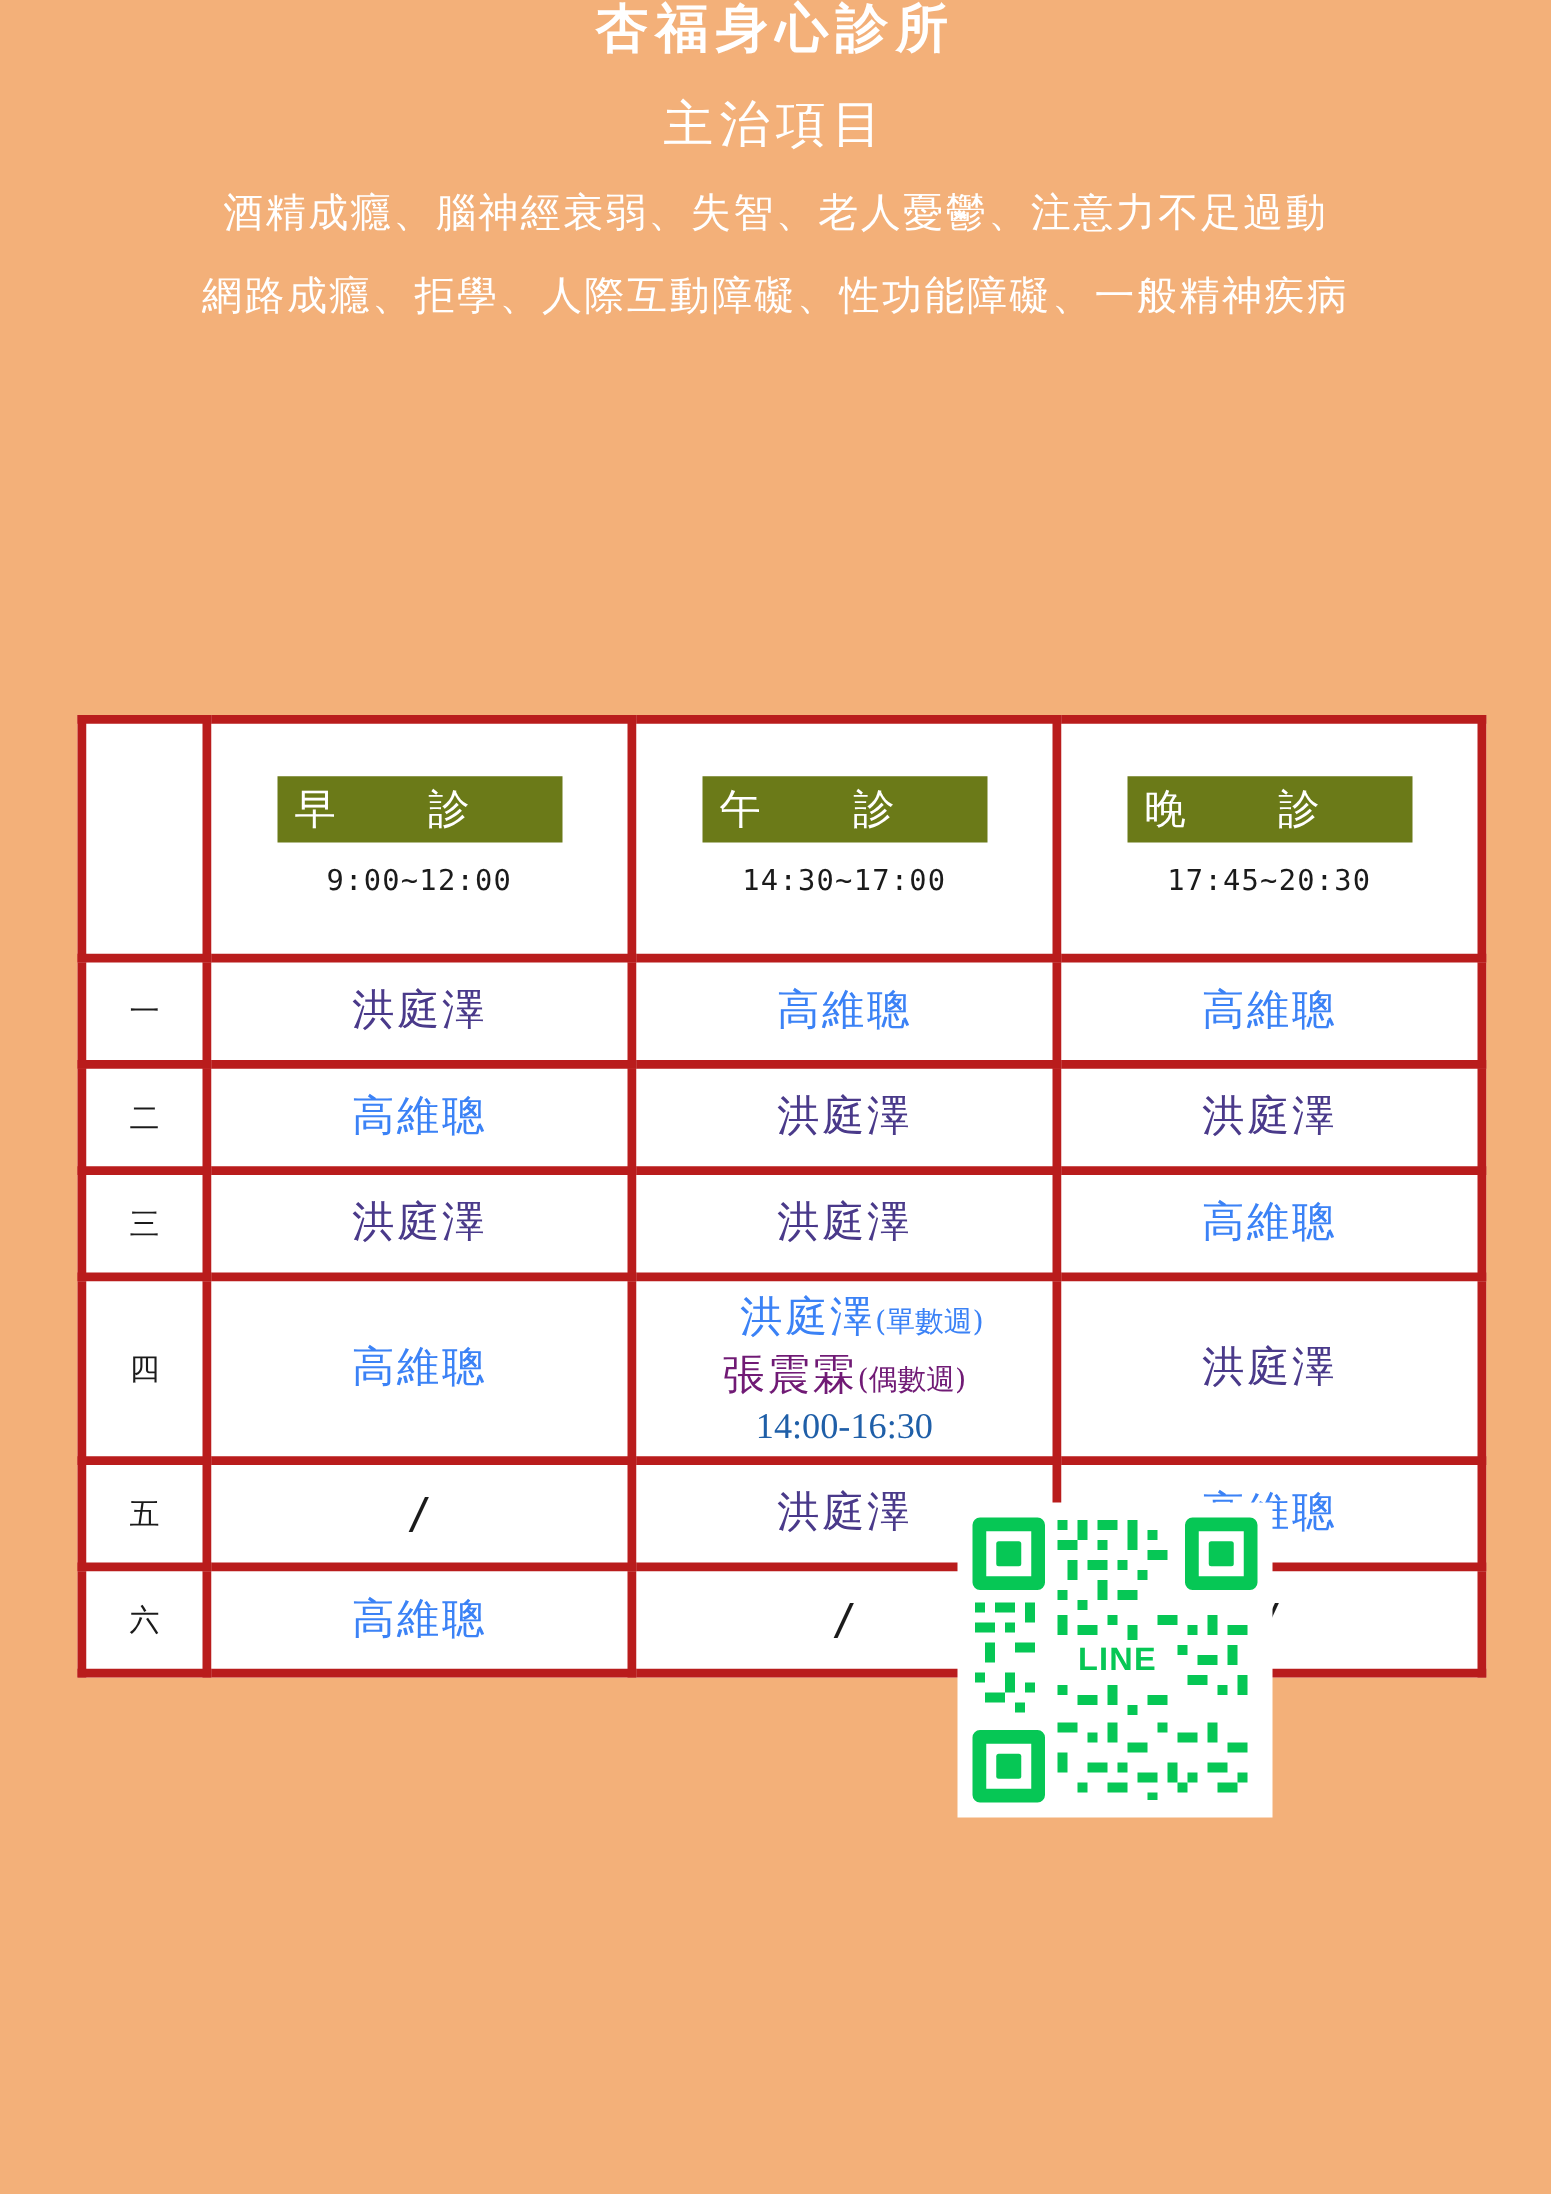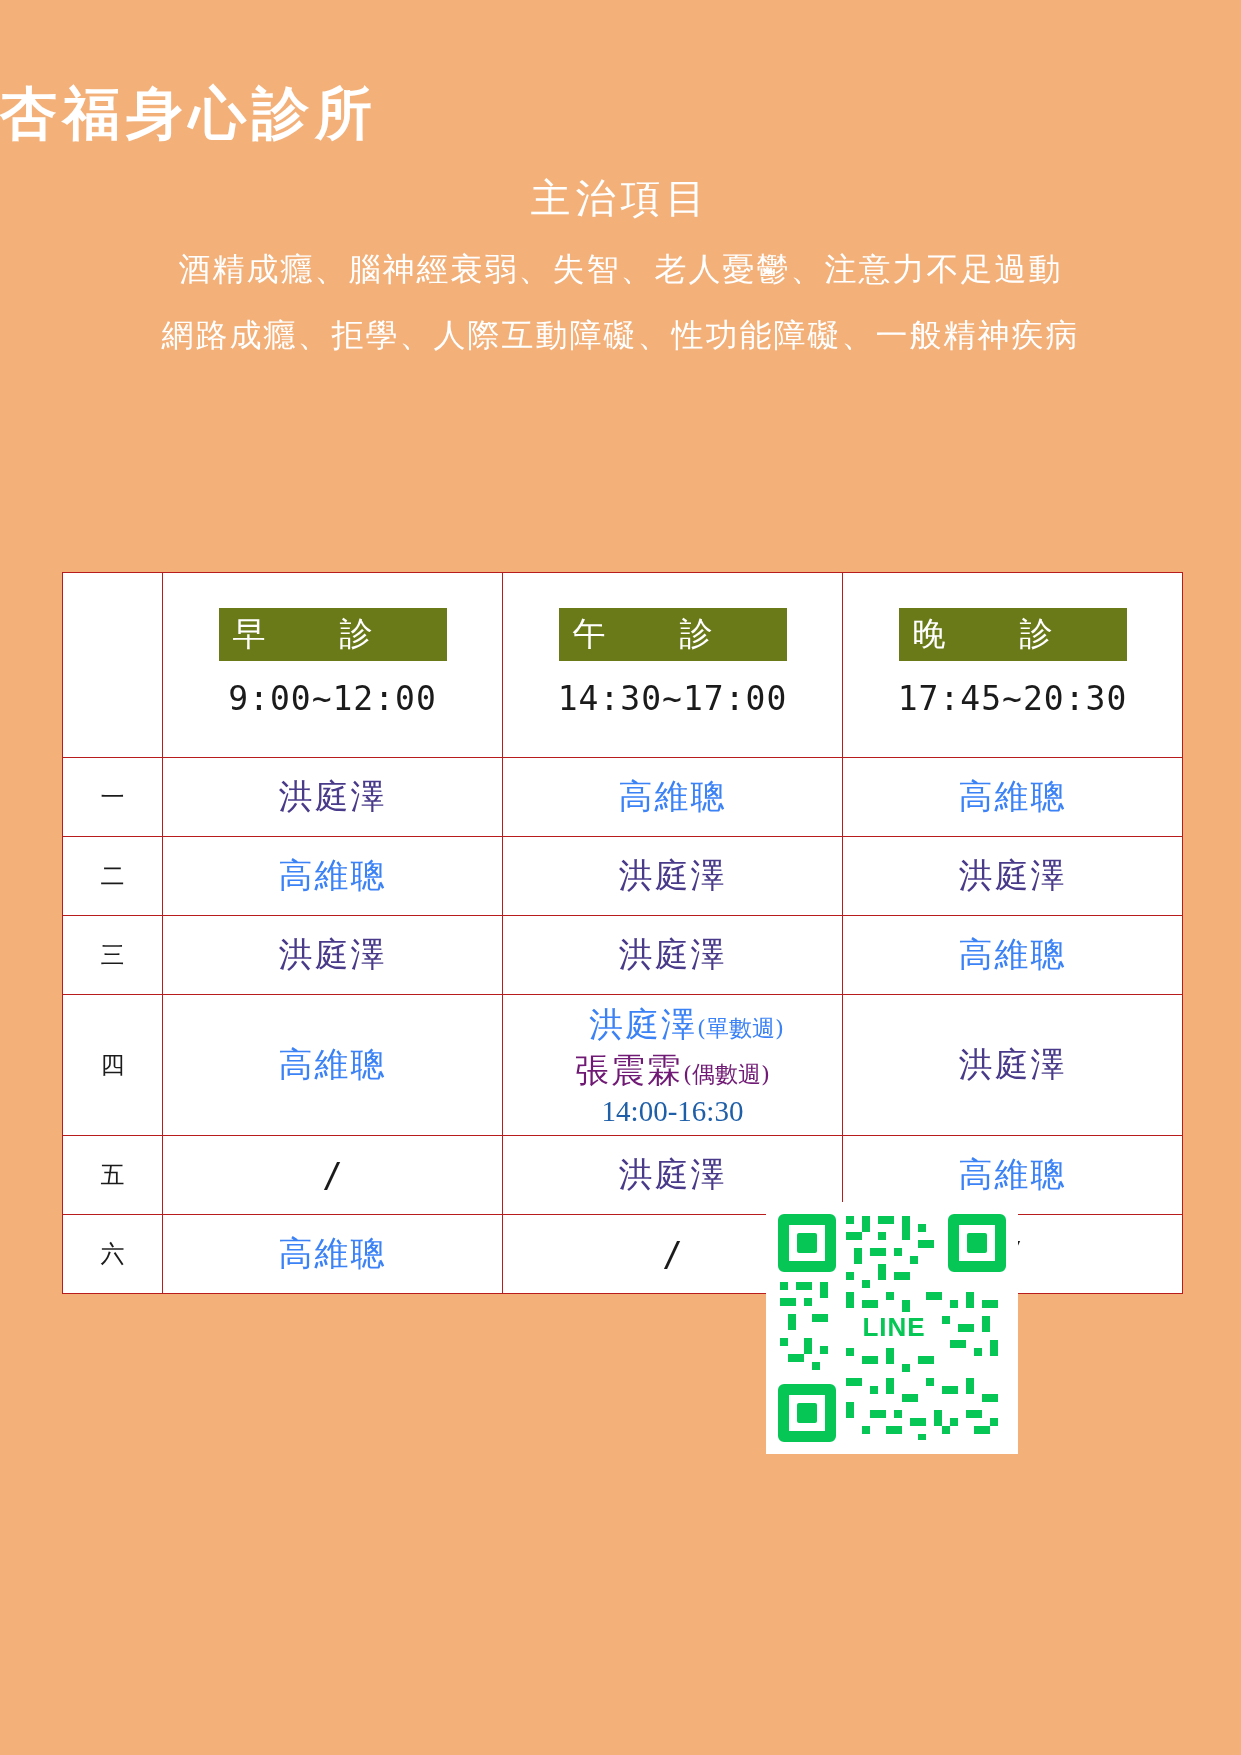--- a/index.html
+++ b/index.html
@@ -16,25 +16,25 @@
   }
   .page {
     width: 1241px;
     height: 1755px;
     position: relative;
     box-sizing: border-box;
   }
 
   
   .clinic-title {
-    color: #ffffff;
-    font-size: 57px;
+    text-align: center;
+    color: #ffffff;
+    font-size: 42px;
     letter-spacing: 6px;
     font-weight: bold;
-    padding-top: 82px;
     line-height: 1.1;
     font-family: "DejaVu Serif", serif;
   }
   .section-heading {
     text-align: center;
     color: #ffffff;
     font-size: 40px;
     letter-spacing: 5px;
     margin-top: 26px;
     font-family: Liberation Mono, monospace;
@@ -59,21 +59,21 @@
     top: 572px;
     width: 1120px;
   }
   table.schedule {
     border-collapse: collapse;
     width: 1120px;
     background: #ffffff;
     table-layout: fixed;
   }
   table.schedule td {
-    border: 1px solid #b91c1c;
+    border: 7px solid #b91c1c;
     text-align: center;
     vertical-align: middle;
     padding: 0;
   }
   .col-day { width: 100px; }
   .col-slot { width: 340px; }
 
   .header-cell {
     height: 160px;
     padding: 10px 0 14px 0 !important;
@@ -87,21 +87,21 @@
     padding: 4px 14px;
     min-width: 200px;
     font-family: "DejaVu Serif", serif;
     text-align: justify;
   }
   .slot-badge .sp {
     display: inline-block;
     width: 72px;
   }
   .slot-time {
-    font-size: 33px;
+    font-size: 23px;
     color: #1b1b1b;
     margin-top: 18px;
     font-family: "DejaVu Sans Mono", monospace;
     letter-spacing: 1px;
   }
   .day-cell {
     font-size: 24px;
     color: #1b1b1b;
     font-family: "DejaVu Serif", serif;
   }

